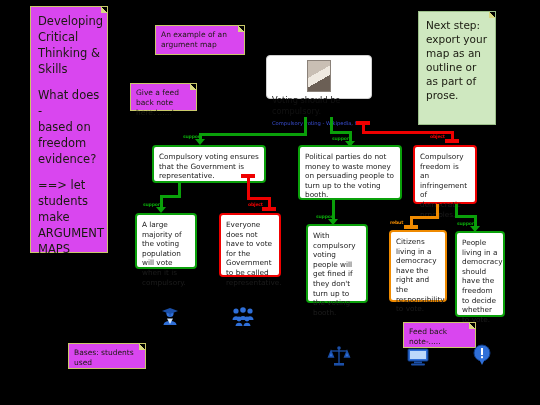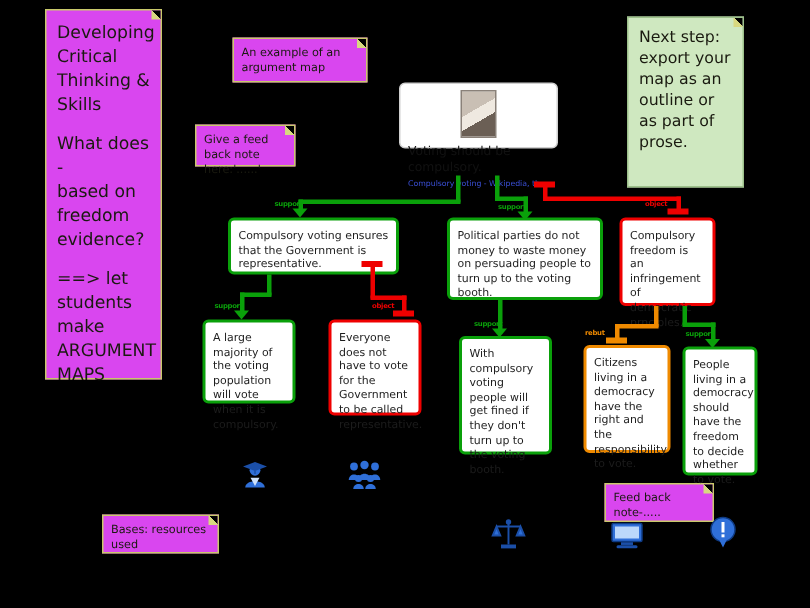--- a/index.html
+++ b/index.html
@@ -80,21 +80,21 @@
     <span>Give a feed back note here:'......'</span>
   </div>
 
   <div class="note note-big note-green" style="left:418px;top:11px;width:78px;height:114px;font-size:10.5px;line-height:14px;">
     <div class="corner"></div>
     <span>Next step: export your map as an outline or as part of prose.</span>
   </div>
 
   <div class="note note-sm" style="left:68px;top:343px;width:78px;height:26px;">
     <div class="corner"></div>
-    <span>Bases: resources used</span>
+    <span>Bases: students used</span>
   </div>
 
   <div class="note note-sm" style="left:363px;top:322px;width:73px;height:26px;margin-left:40px;">
     <div class="corner"></div>
     <span>Feed back note-.....</span>
   </div>
 
   <div class="claim" style="left:266px;top:55px;width:106px;height:44px;">
     <div class="thumb"></div>
     <div class="ctext">Voting should be compulsory.</div>

